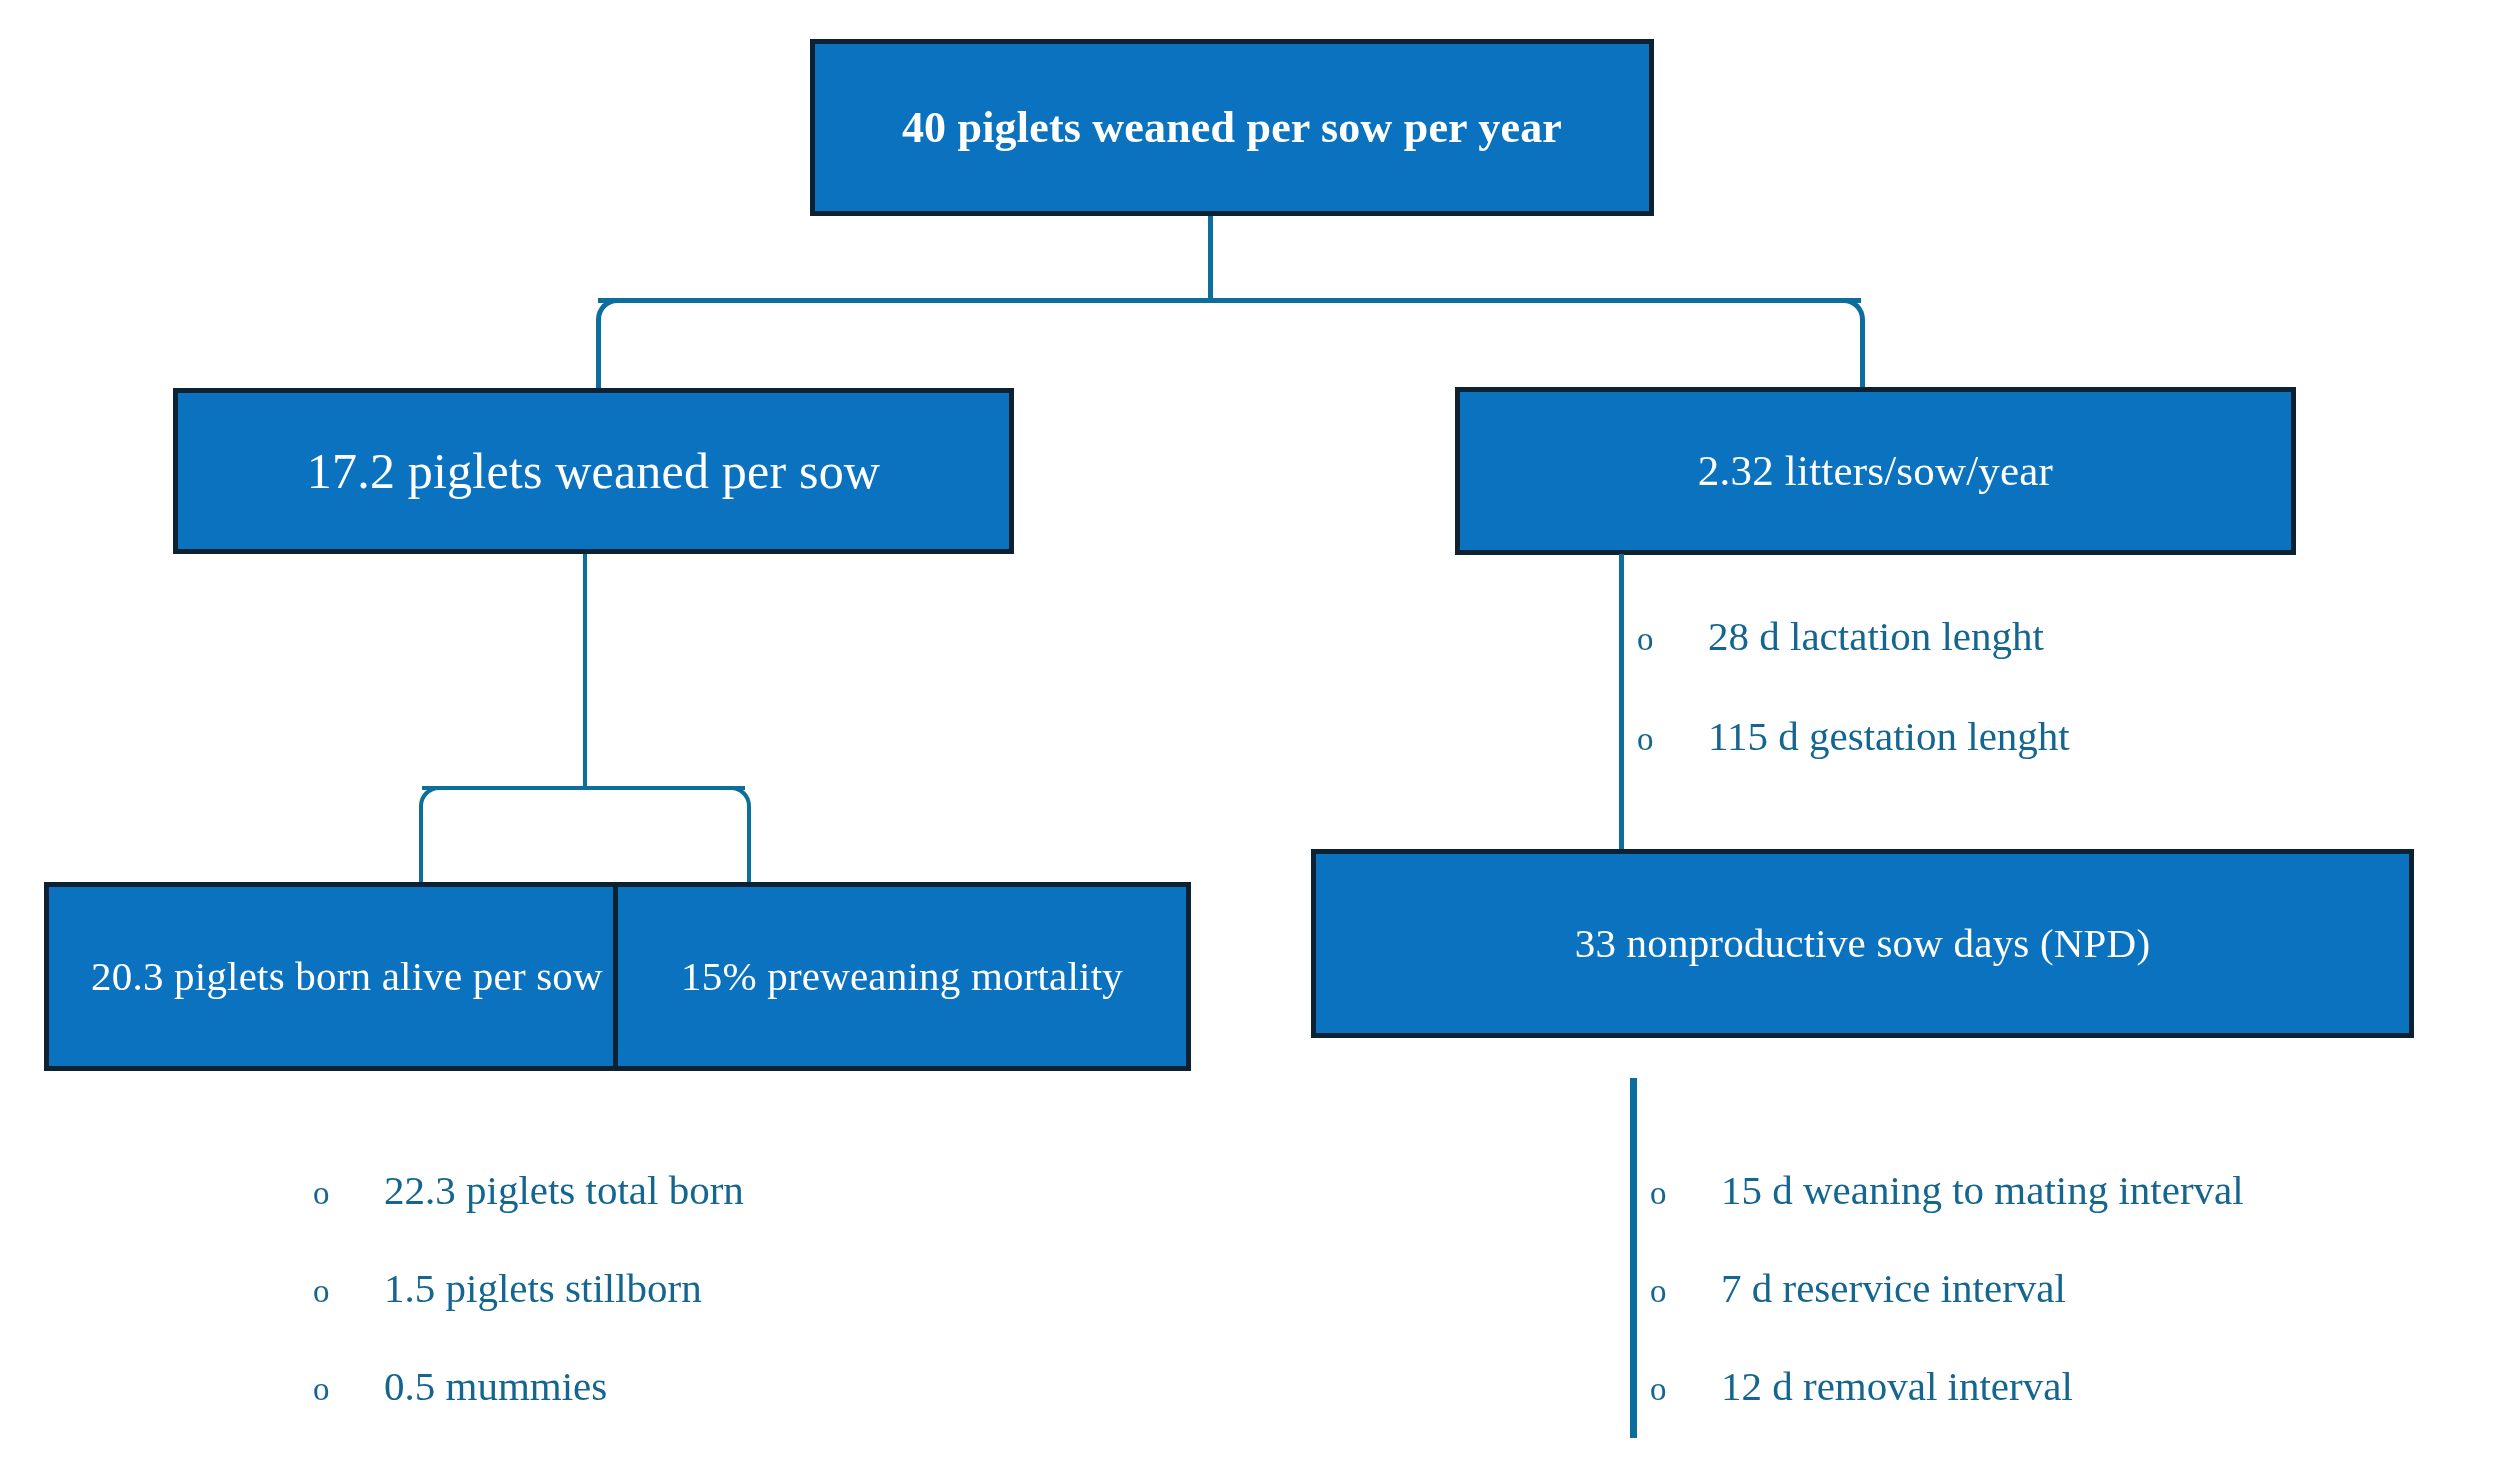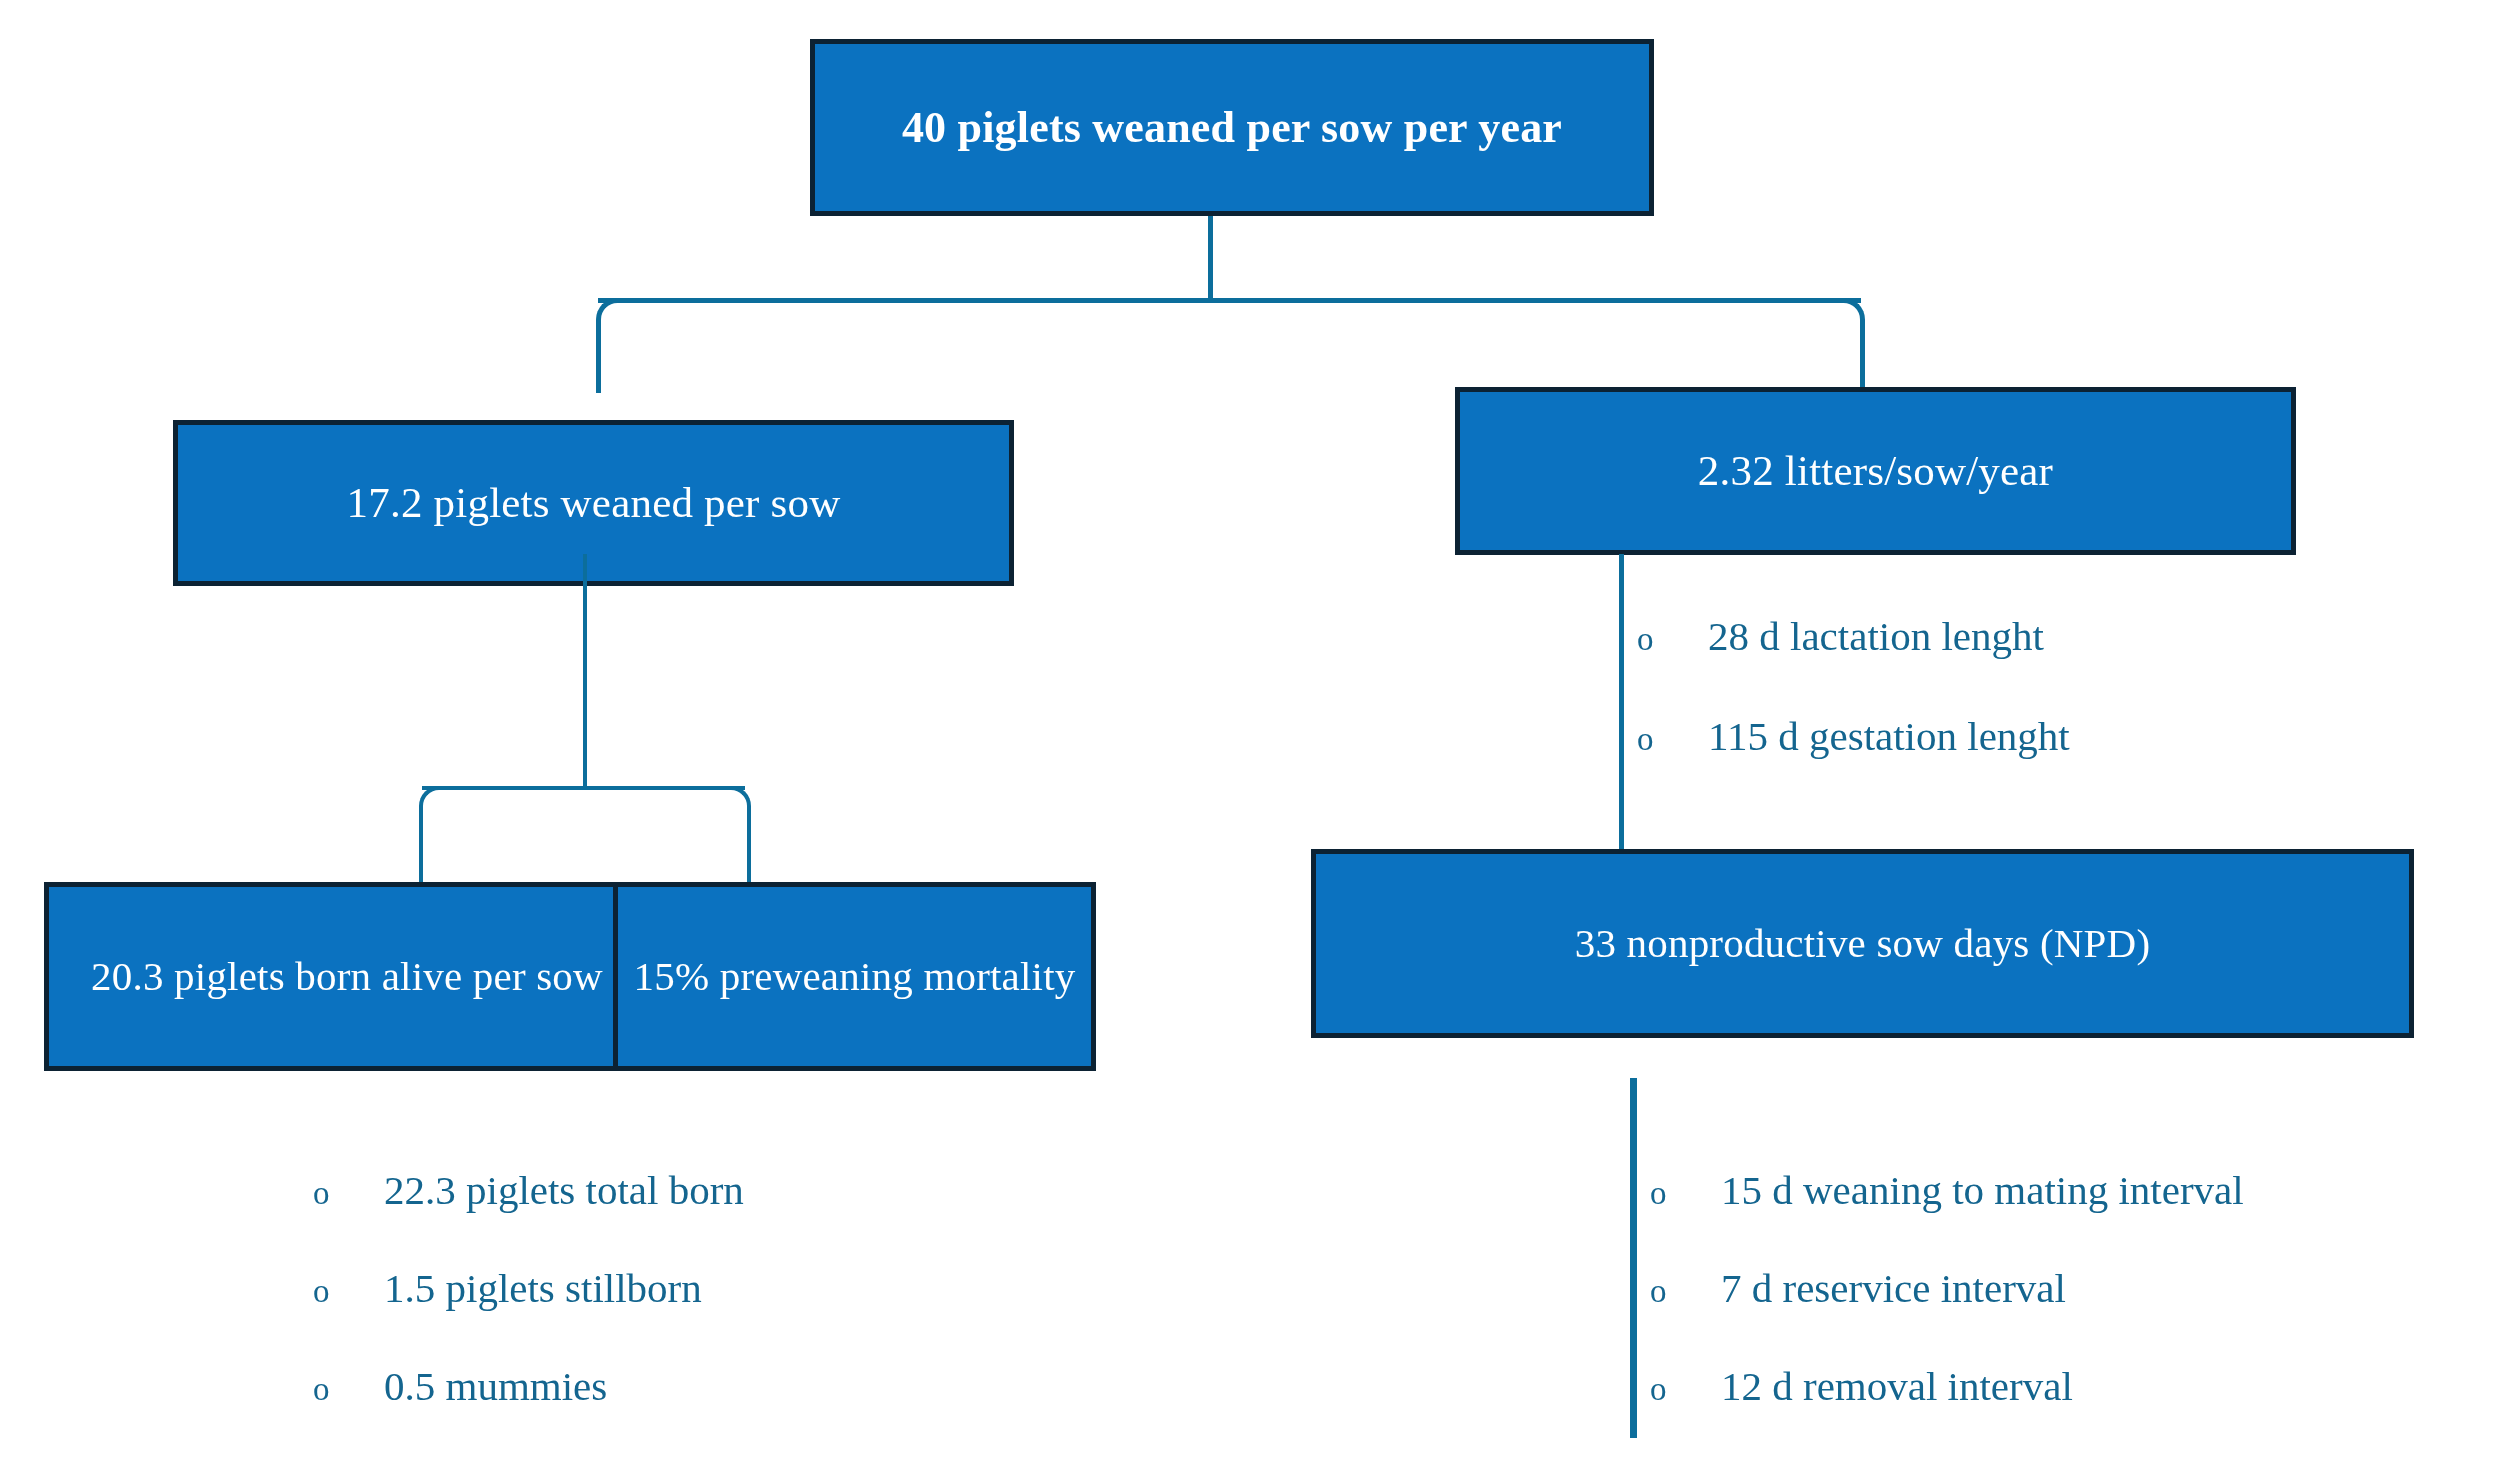--- a/index.html
+++ b/index.html
@@ -29,24 +29,24 @@
     align-items: center;
     justify-content: center;
     text-align: center;
     line-height: 1.25;
     letter-spacing: 0.2px;
     padding: 5px 15px;
   }
   .node .txt { display: block; width: 100%; }
 
   .node-root   { left: 810px;  top: 39px;   width: 844px; height: 177px; font-size: 44px; font-weight: bold; }
-  .node-l1     { left: 173px;  top: 388px;  width: 841px; height: 166px; font-size: 43px; margin-top: 32px; }
+  .node-l1     { left: 173px;  top: 388px;  width: 841px; height: 166px; font-size: 50px; }
   .node-r1     { left: 1444px; top: 387px;  width: 841px; height: 168px; font-size: 43px; margin-left: 11px; }
   .node-l2a    { left: 44px;   top: 882px; width: 606px;  height: 189px; font-size: 41px; }
-  .node-l2b    { left: 613px;  top: 882px; width: 483px;  height: 189px; font-size: 41px; }
+  .node-l2b    { left: 613px;  top: 882px; width: 578px;  height: 189px; font-size: 41px; }
   .node-r2     { left: 1311px; top: 849px; width: 1103px; height: 189px; font-size: 41px; }
 
   
   .conn { position: absolute; background: #0C6E9C; }
   .vline { width: 5px; }
   .hline { height: 5px; }
 
   
   .elbow {
     position: absolute;

